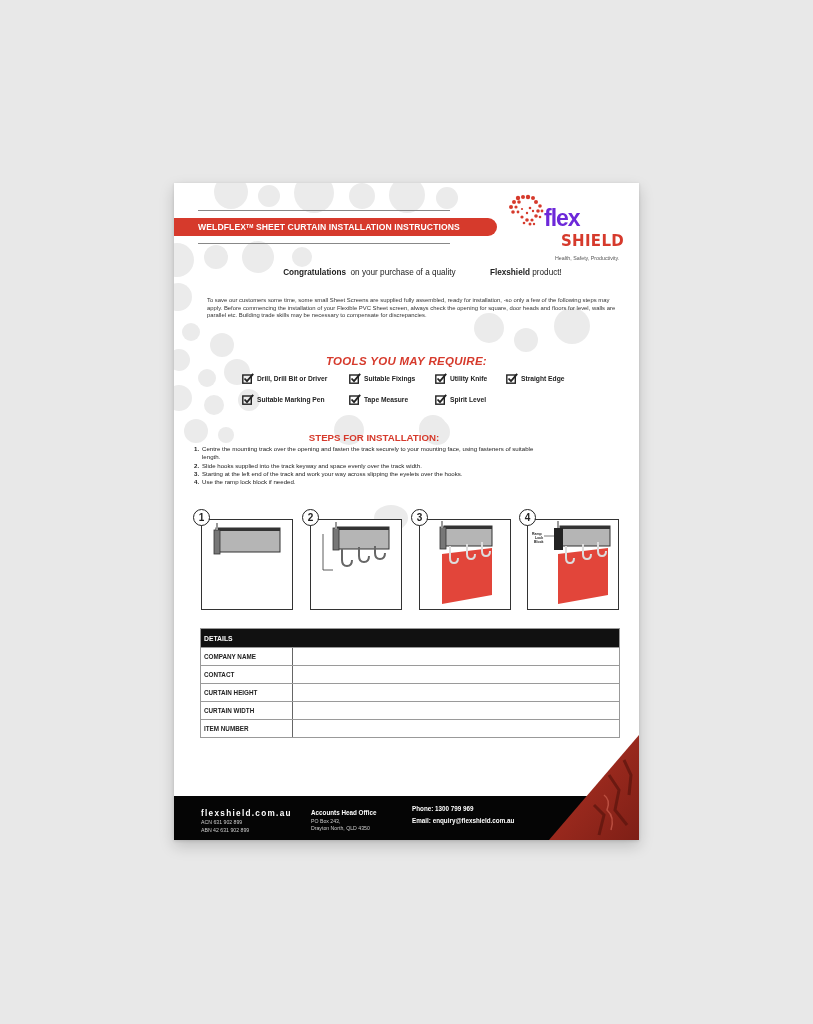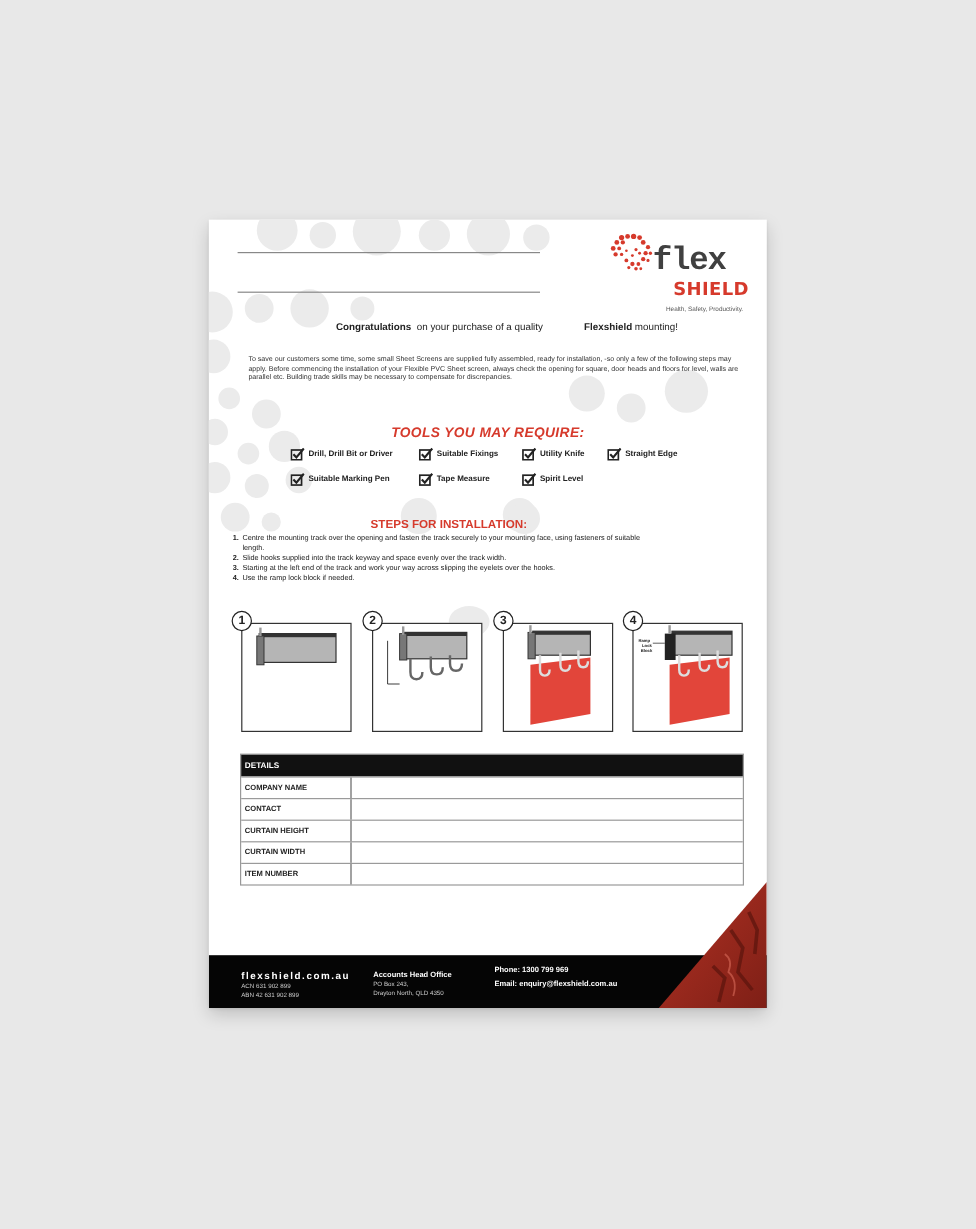--- a/index.html
+++ b/index.html
@@ -17,21 +17,21 @@
   .banner {
     position: absolute; left: 0; top: 35px; width: 323px; height: 18px;
     background: #d63a2c; border-radius: 0 10px 10px 0;
     color: #fff; font-weight: bold; font-size: 8.6px; letter-spacing: 0.1px;
     display: flex; align-items: center; padding-left: 24px;
   }
   .banner sup { font-size: 5px; vertical-align: top; position: relative; top: -1px; }
 
   .logo { position: absolute; left: 332px; top: 8px; width: 128px; height: 75px; }
   .logo-mark { position: absolute; left: 2px; top: 2px; width: 36px; height: 36px; }
-  .logo-flex { position: absolute; left: 38px; top: 14px; font-size: 27px; font-weight: bold; color: #404040; letter-spacing: -1px; line-height: 27px; font-family: Liberation Mono, monospace; }
+  .logo-flex { position: absolute; left: 38px; top: 14px; font-size: 23px; font-weight: bold; color: #6d28d9; letter-spacing: -1px; line-height: 27px; font-family: Liberation Sans, sans-serif; }
   .logo-shield { position: absolute; left: 55px; top: 41px; font-size: 15px; font-weight: bold; color: #d63a2c; letter-spacing: 0.3px; font-family: "DejaVu Sans", sans-serif; }
   .logo-tag { position: absolute; left: 49px; top: 64px; font-size: 5.3px; color: #555; }
 
   .intro { position: absolute; left: 0; top: 84px; width: 465px; text-align: center; font-size: 8.2px; line-height: 11px; color: #222; }
   .intro b { font-weight: bold; padding-left: 32px; }
   .para { position: absolute; left: 33px; top: 114px; width: 410px; font-size: 5.9px; line-height: 7.6px; color: #333; }
 
   .section-title { position: absolute; width: 465px; text-align: center; font-weight: bold; color: #d63a2c; }
   .tools-title { top: 172px; left: 0; font-size: 11.5px; letter-spacing: 0.3px; font-style: italic; }
   .tool { position: absolute; display: flex; align-items: center; font-size: 6.7px; color: #222; font-weight: bold; }
@@ -94,20 +94,25 @@
     <div class="bubble" style="left:300px;top:130px;width:30px;height:30px;"></div>
     <div class="bubble" style="left:340px;top:145px;width:24px;height:24px;"></div>
     <div class="bubble" style="left:380px;top:125px;width:36px;height:36px;"></div>
     <div class="bubble" style="left:160px;top:232px;width:30px;height:30px;"></div>
     <div class="bubble" style="left:245px;top:232px;width:28px;height:28px;"></div>
     <div class="bubble" style="left:200px;top:322px;width:34px;height:26px;"></div>
     <div class="bubble" style="left:250px;top:236px;width:26px;height:26px;"></div>
   </div>
 
   <div class="header-line" style="top:27px;"></div>
+  <div class="banner">
+    <span>WELDFLEX</span>
+      <sup>TM</sup>
+      <span style="white-space:pre;"> SHEET CURTAIN INSTALLATION INSTRUCTIONS</span>
+  </div>
   <div class="header-line" style="top:60px;"></div>
 
   <div class="logo">
     <svg class="logo-mark" viewBox="0 0 36 36">
       <g fill="#d63a2c">
         <circle cx="10" cy="5" r="2.2"></circle>
           <circle cx="15" cy="4" r="2"></circle>
           <circle cx="20" cy="4" r="2.2"></circle>
           <circle cx="25" cy="5" r="2"></circle>
         <circle cx="6" cy="9" r="2"></circle>
@@ -134,21 +139,21 @@
           <circle cx="14" cy="16" r="1.1"></circle>
       </g>
     </svg>
     <div class="logo-flex">flex</div>
     <div class="logo-shield">SHIELD</div>
     <div class="logo-tag">Health, Safety, Productivity.</div>
   </div>
 
   <div class="intro">
     <div>
-      <b>Congratulations</b><span style="white-space:pre;text-align:center;">  on your purchase of a quality </span><b>Flexshield</b><span> mounting!</span>
+      <b>Congratulations</b><span style="white-space:pre;text-align:center;">  on your purchase of a quality </span><b>Flexshield</b><span> product!</span>
     </div>
   </div>
 
   <div class="para">To save our customers some time, some small Sheet Screens are supplied fully assembled, ready for installation, -so only a few of the following steps may apply. Before commencing the installation of your Flexible PVC Sheet screen, always check the opening for square, door heads and floors for level, walls are parallel etc. Building trade skills may be necessary to compensate for discrepancies.</div>
 
   <div class="section-title tools-title">TOOLS YOU MAY REQUIRE:</div>
 
   <div class="tool" style="left:68px;top:190px;">
     <svg class="check" viewBox="0 0 12 11">
         <rect x="0.8" y="2" width="8.5" height="8.2" fill="none" stroke="#222" stroke-width="1.4"></rect>

